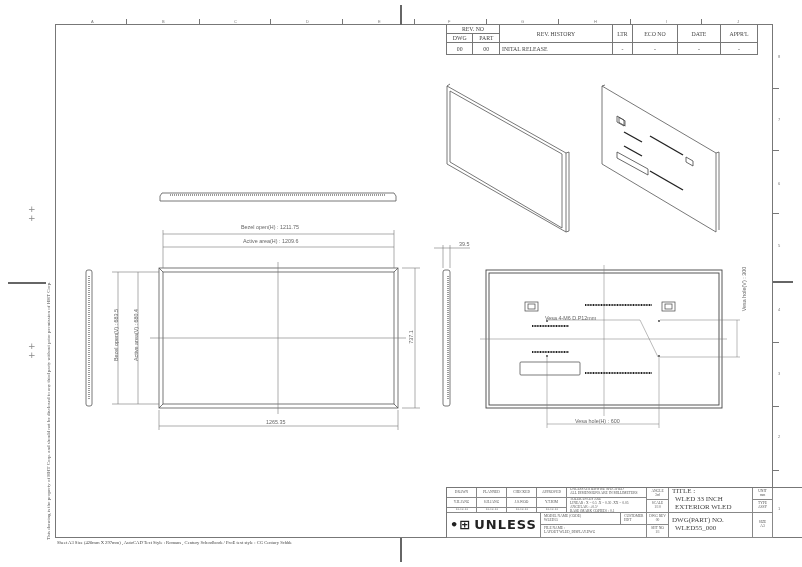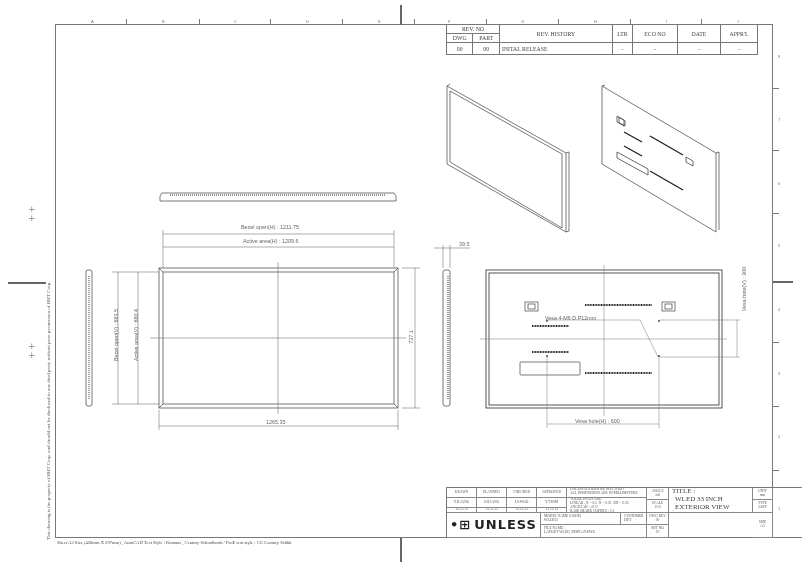--- a/index.html
+++ b/index.html
@@ -290,21 +290,21 @@
     <span>3rd</span>
   </div>
   <div class="c" style="left:200px;top:12px;width:22px;height:13px;flex-direction:column">
     <span>SCALE</span>
     <span>1/10</span>
   </div>
 
   <div class="c left" style="left:222px;top:0;width:84px;height:25px;justify-content:center">
     <span class="titletxt">TITLE :</span>
     <span class="titletxt" style="padding-left:3px">WLED 33 INCH</span>
-    <span class="titletxt" style="padding-left:3px">EXTERIOR VIEW</span>
+    <span class="titletxt" style="padding-left:3px">EXTERIOR WLED</span>
   </div>
   <div class="c" style="left:306px;top:0;width:20px;height:12px;flex-direction:column">
     <span>UNIT</span>
     <span>mm</span>
   </div>
   <div class="c" style="left:306px;top:12px;width:20px;height:13px;flex-direction:column">
     <span>TYPE</span>
     <span>ASSY</span>
   </div>
 
@@ -325,17 +325,21 @@
     <span>00</span>
   </div>
   <div class="c left" style="left:94px;top:37px;width:106px;height:13px;justify-content:center">
     <span>FILE NAME :</span>
     <span>LAYOUT WLED_DISPLAY.DWG</span>
   </div>
   <div class="c" style="left:200px;top:37px;width:22px;height:13px;flex-direction:column">
     <span>SHT NO</span>
     <span>1/1</span>
   </div>
+  <div class="c left" style="left:222px;top:25px;width:84px;height:25px;justify-content:center">
+    <span class="titletxt">DWG(PART) NO.</span>
+    <span class="titletxt" style="padding-left:3px">WLED55_000</span>
+  </div>
   <div class="c" style="left:306px;top:25px;width:20px;height:25px;flex-direction:column">
     <span>SIZE</span>
     <span>A3</span>
   </div>
 </div>
 
 </body></html>

